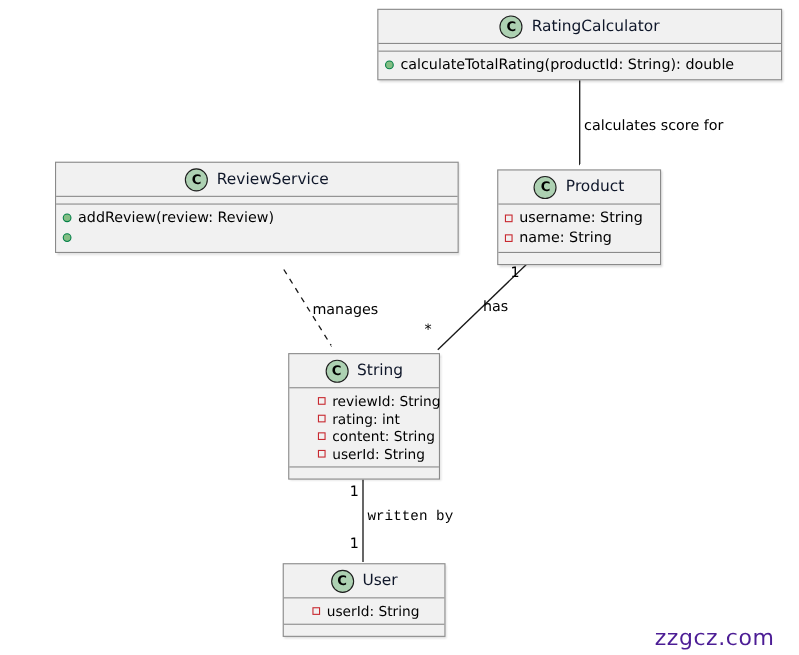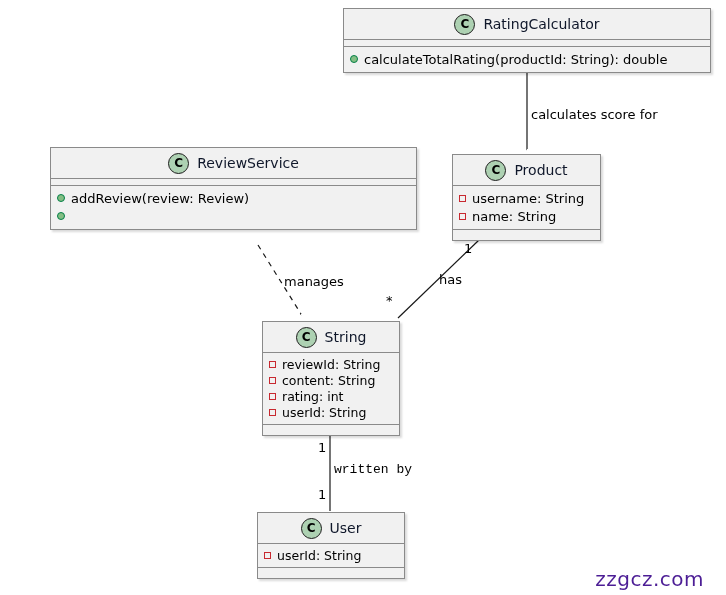--- a/index.html
+++ b/index.html
@@ -28,21 +28,21 @@
   }
   .class-title { font-size:14px; color:#0f172a; white-space:nowrap; }
   .compartment { border-top:1px solid #8a8a8a; }
   .compartment.empty-thin { height:6px; }
   .compartment.empty-bottom { height:10px; }
   .members { padding:3px 5px 4px 6px; }
   .member {
     display:flex; align-items:center; gap:6px;
     font-size:13px; color:#000; white-space:nowrap; height:18px;
   }
-  .member.compact { height:16px; font-size:12.5px; }
+  .member.compact { height:16px; font-size:12.5px;margin-left:20px; }
   .bullet-method {
     flex:0 0 auto; width:8px; height:8px; border-radius:50%;
     background:#84be84; border:1px solid #038048; box-sizing:border-box;
   }
   .bullet-field {
     flex:0 0 auto; width:7px; height:7px;
     background:transparent; border:1px solid #c82930; box-sizing:border-box;
   }
   .edge-label {
     position:absolute; font-size:13px; color:#000; white-space:nowrap;
@@ -124,25 +124,25 @@
       <span class="circle-c">C</span>
       <span class="class-title">String</span>
     </div>
     <div class="compartment members">
       <div class="member compact">
         <span class="bullet-field"></span>
         <span>reviewId: String</span>
       </div>
       <div class="member compact">
         <span class="bullet-field"></span>
-        <span>content: String</span>
+        <span>rating: int</span>
       </div>
       <div class="member compact">
         <span class="bullet-field"></span>
-        <span>rating: int</span>
+        <span>content: String</span>
       </div>
       <div class="member compact">
         <span class="bullet-field"></span>
         <span>userId: String</span>
       </div>
     </div>
     <div class="compartment empty-bottom"></div>
   </div>
 
   <div class="class-box" style="left:257px; top:512px; width:148px;">

